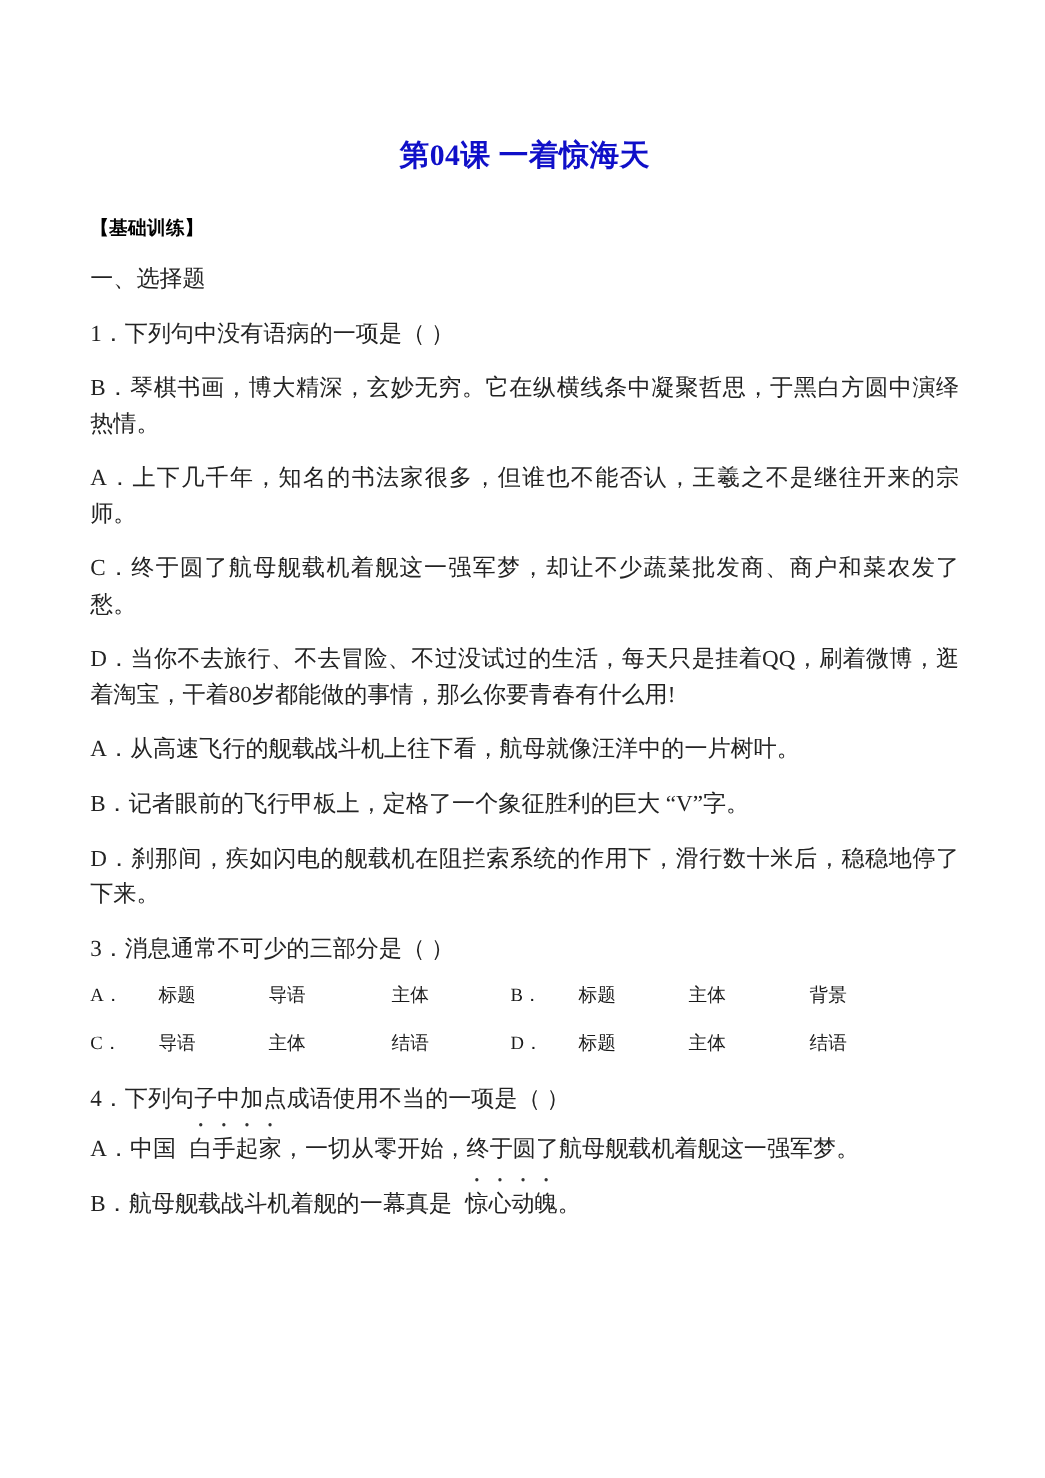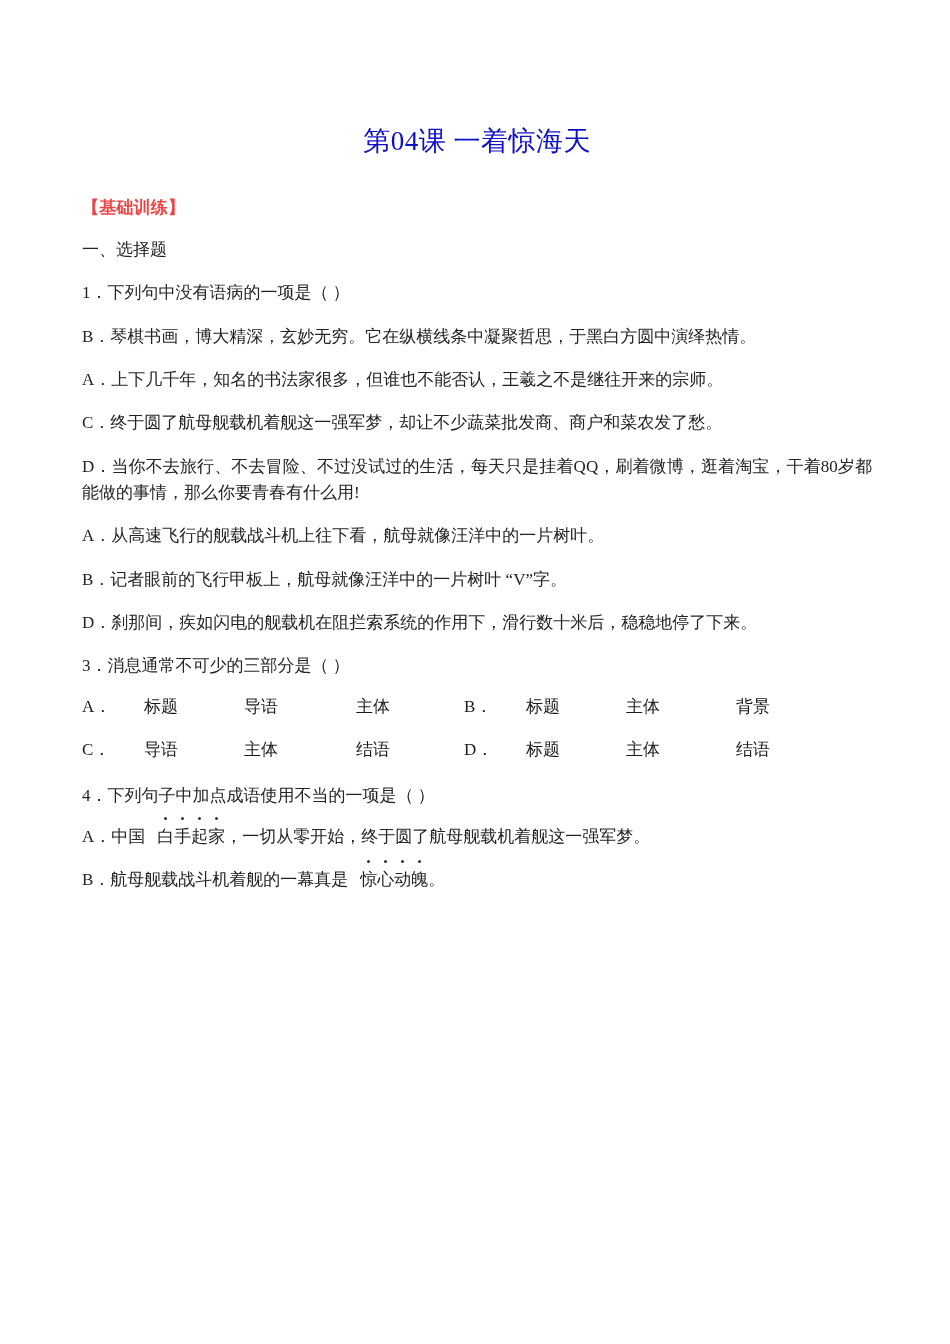--- a/index.html
+++ b/index.html
@@ -26,53 +26,53 @@
   .content {
     position: absolute;
     left: 82px;
     top: 0;
     width: 790px;
   }
 
   
   .doc-title {
     color: #0f0fc8;
-    font-weight: normal;
+    font-weight: bold;
     font-size: 27px;
     letter-spacing: 0.5px;
     text-align: center;
     margin: 0;
     position: absolute;
     top: 125px;
     left: 0;
     width: 790px;
     line-height: 1.25;
   }
 
   
   .section-heading {
     position: absolute;
     top: 196px;
     left: 0;
     font-weight: bold;
     font-size: 17px;
-    color: #ef4444;
+    color: #000000;
     letter-spacing: 0.2px;
   }
 
   
   .body-block {
     position: absolute;
     top: 237px;
     left: 0;
     width: 790px;
   }
 
   .para {
-    font-size: 17px;
+    font-size: 21px;
     line-height: 1.55;
     margin: 0 0 17px 0;
     color: #232323;
     text-align: justify;
     text-justify: inter-character;
   }
   .para.tight { margin-bottom: 14px; }
 
   
   .opt { text-indent: 0; }
@@ -134,21 +134,21 @@
 
       <p class="para"><span>一、选择题</span></p>
 
       <p class="para">1．下列句中没有语病的一项是（  ）</p>
       <p class="para opt">B．琴棋书画，博大精深，玄妙无穷。它在纵横线条中凝聚哲思，于黑白方圆中演绎热情。</p>
       <p class="para opt">A．上下几千年，知名的书法家很多，但谁也不能否认，王羲之不是继往开来的宗师。</p>
       <p class="para opt">C．终于圆了航母舰载机着舰这一强军梦，却让不少蔬菜批发商、商户和菜农发了愁。</p>
       <p class="para opt">D．当你不去旅行、不去冒险、不过没试过的生活，每天只是挂着QQ，刷着微博，逛着淘宝，干着80岁都能做的事情，那么你要青春有什么用!</p>
 
       <p class="para opt">A．从高速飞行的舰载战斗机上往下看，航母就像汪洋中的一片树叶。</p>
-      <p class="para opt">B．记者眼前的飞行甲板上，航母就像汪洋中的一片树叶 “V”字。</p>
+      <p class="para opt">B．记者眼前的飞行甲板上，定格了一个象征胜利的巨大 “V”字。</p>
       <p class="para opt">D．刹那间，疾如闪电的舰载机在阻拦索系统的作用下，滑行数十米后，稳稳地停了下来。</p>
 
       <p class="para tight">3．消息通常不可少的三部分是（        ）</p>
 
       <div class="grid-row">
         <span class="cell-key">A．</span>
         <span class="cell-a">标题</span>
         <span class="cell-b">导语</span>
         <span class="cell-c">主体</span>
         <span class="cell-key2">B．</span>

